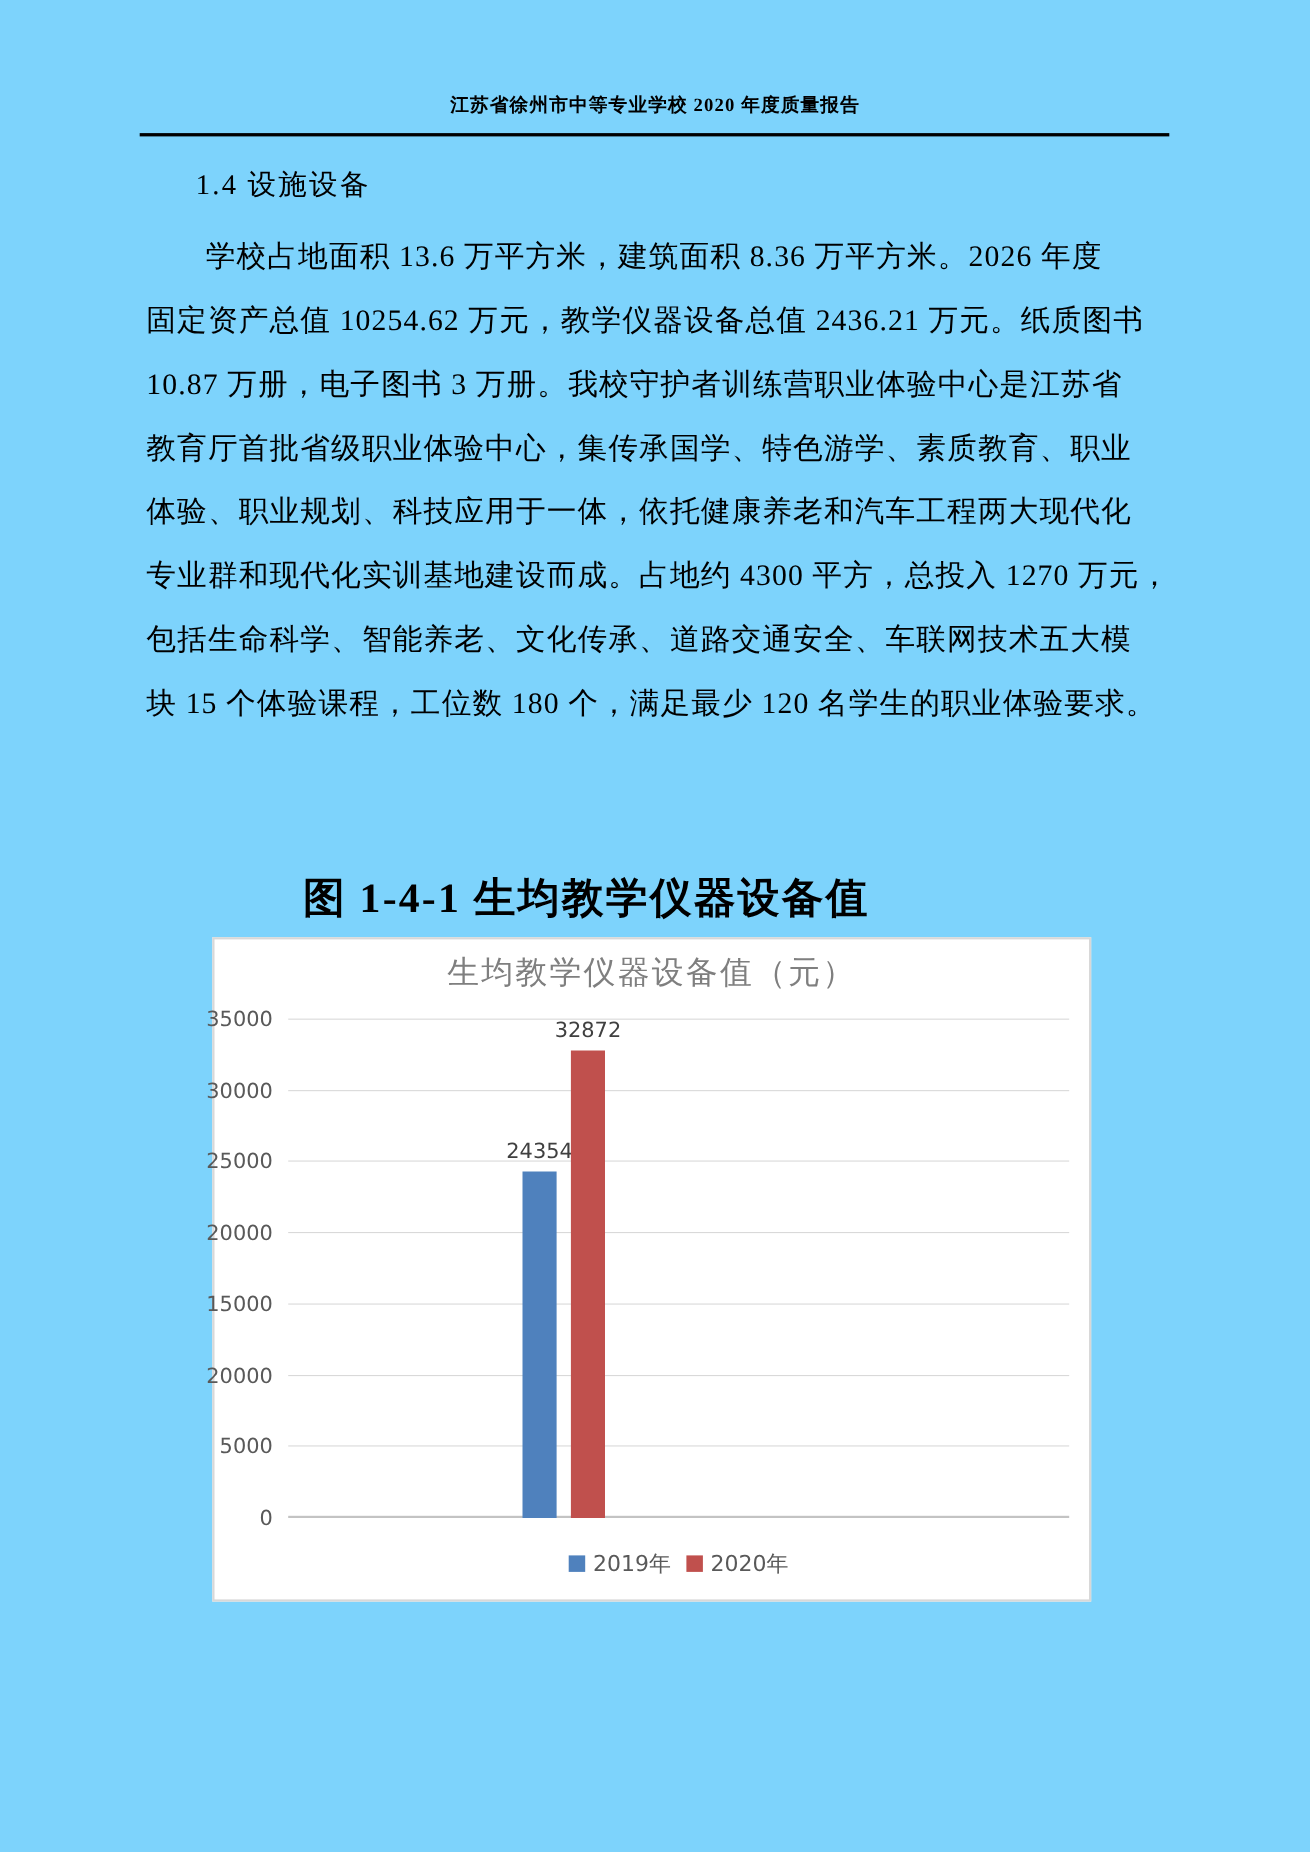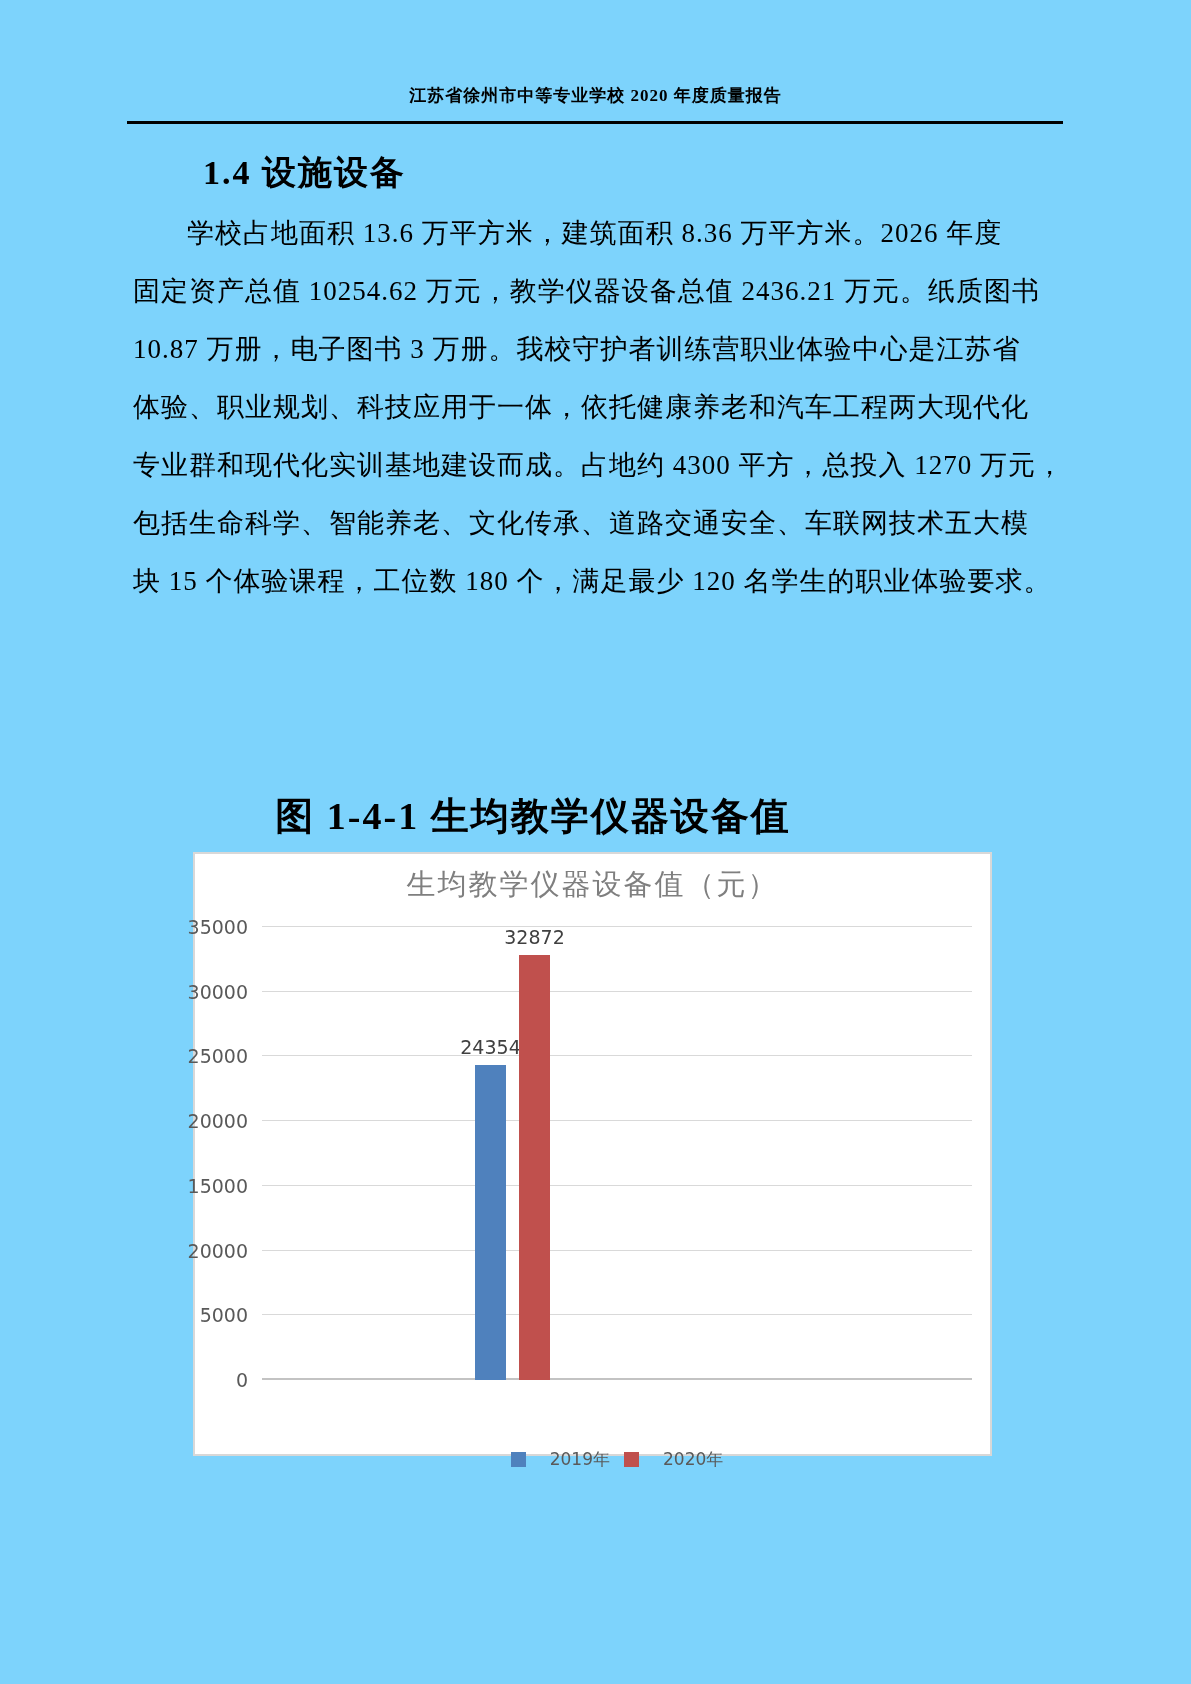--- a/index.html
+++ b/index.html
@@ -10,22 +10,22 @@
     font-family:"Liberation Serif","DejaVu Serif",serif; color:#000;
   }
   .doc-header {
     position:absolute; top:84px; left:0; right:0;
     text-align:center; font-size:17px; font-weight:bold; letter-spacing:1px;
   }
   .header-rule {
     position:absolute; top:121px; left:127px; width:936px; height:3px; background:#000;
   }
   .section-heading {
-    position:absolute; top:150px; left:203px;
-    font-size:34px; font-weight:bold; letter-spacing:2px;
+    position:absolute; top:150px; left:178px;
+    font-size:26px; font-weight:normal; letter-spacing:2px;
   }
   .paragraph { position:absolute; top:204px; left:133px; width:932px; }
   .para-line {
     height:58px; line-height:58px; font-size:27px; letter-spacing:1px;
     white-space:nowrap; text-align:left;
   }
   .para-line.indent { text-indent:2em; }
   .figure-caption {
     position:absolute; top:791px; left:133px; width:800px; text-align:center;
     font-size:38px; font-weight:bold; letter-spacing:2px;
@@ -48,38 +48,39 @@
   }
   .bar { position:absolute; bottom:0; width:31px; }
   .bar-value-label {
     position:absolute; transform:translateX(-50%);
     font-size:19px; color:#404040; white-space:nowrap;
   }
   .chart-legend {
     position:absolute; left:67px; top:554px; width:710px;
     display:flex; justify-content:center; align-items:center; gap:14px;
   }
-  .legend-item { display:flex; align-items:center; gap:24px; font-size:17px; color:#595959;margin-top:40px; }
+  .legend-item { display:flex; align-items:center; gap:7px; font-size:20px; color:#595959; }
   .swatch { width:15px; height:15px; display:inline-block; }
   .page-number { position:absolute; top:1528px; left:0; right:0; text-align:center; font-size:18px; }
 </style>
 </head>
 <body>
 
 <div class="page">
 
   <div class="doc-header">江苏省徐州市中等专业学校 2020 年度质量报告</div>
   <div class="header-rule"></div>
 
   <div class="section-heading">1.4 设施设备</div>
 
   <div class="paragraph">
     <div class="para-line indent">学校占地面积 13.6 万平方米，建筑面积 8.36 万平方米。2026 年度</div>
     <div class="para-line">固定资产总值 10254.62 万元，教学仪器设备总值 2436.21 万元。纸质图书</div>
     <div class="para-line">10.87 万册，电子图书 3 万册。我校守护者训练营职业体验中心是江苏省</div>
+    <div class="para-line">教育厅首批省级职业体验中心，集传承国学、特色游学、素质教育、职业</div>
     <div class="para-line">体验、职业规划、科技应用于一体，依托健康养老和汽车工程两大现代化</div>
     <div class="para-line">专业群和现代化实训基地建设而成。占地约 4300 平方，总投入 1270 万元，</div>
     <div class="para-line">包括生命科学、智能养老、文化传承、道路交通安全、车联网技术五大模</div>
     <div class="para-line">块 15 个体验课程，工位数 180 个，满足最少 120 名学生的职业体验要求。</div>
   </div>
 
   <div class="figure-caption">图 1-4-1 生均教学仪器设备值</div>
 
   <div class="chart-frame">
     <div class="chart-title">生均教学仪器设备值（元）</div>

